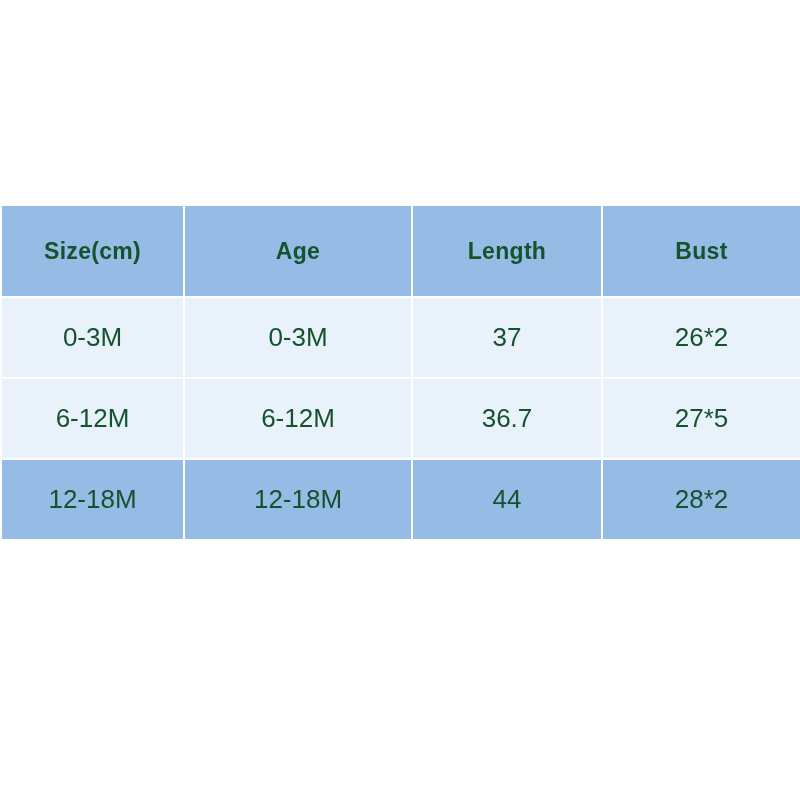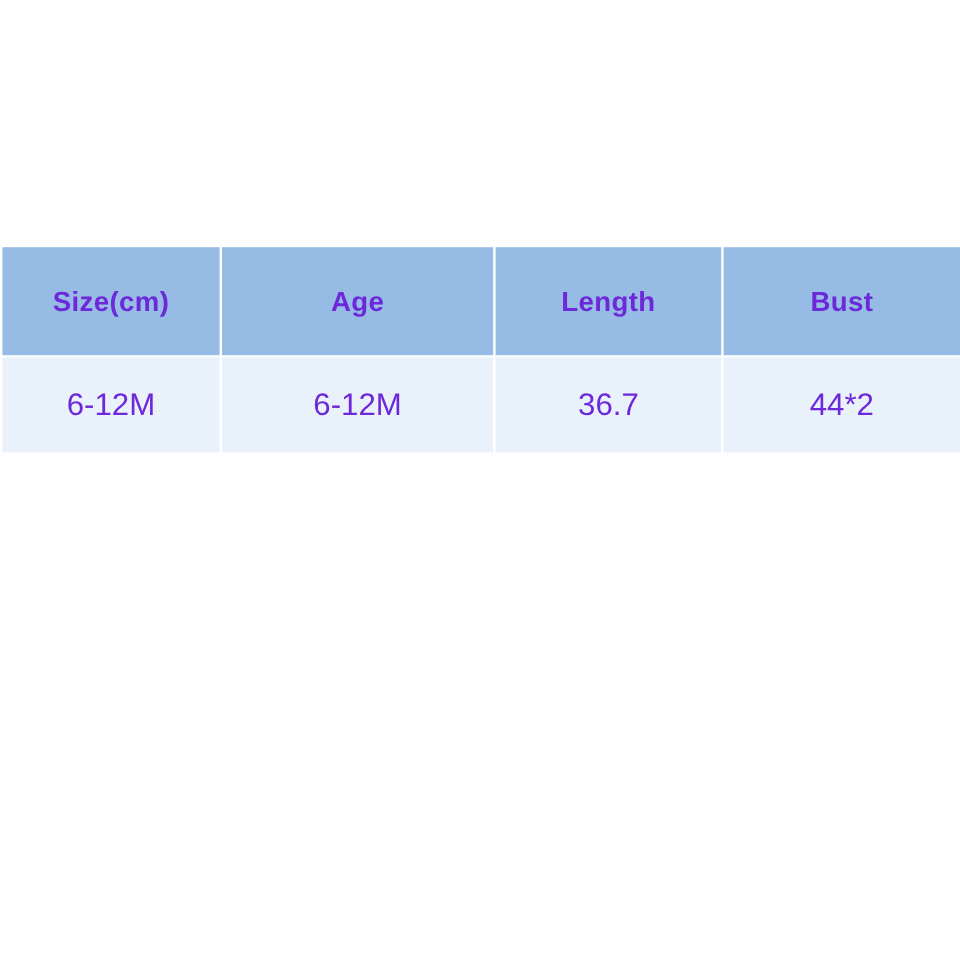--- a/index.html
+++ b/index.html
@@ -28,21 +28,21 @@
   table.size-chart {
     border-collapse: collapse;
     width: 800px;
     table-layout: fixed;
   }
   table.size-chart td,
   table.size-chart th {
     border: 2px solid #ffffff;
     text-align: center;
     vertical-align: middle;
-    color: #6d28d9;
+    color: #14532d;
     padding: 0;
   }
   table.size-chart thead th {
     height: 90px;
     background: #96bce6;
     font-size: 23px;
     font-weight: bold;
     letter-spacing: 0.3px;
   }
   table.size-chart tbody td {
@@ -77,21 +77,33 @@
       <thead>
         <tr>
           <th>Size(cm)</th>
           <th>Age</th>
           <th>Length</th>
           <th>Bust</th>
         </tr>
       </thead>
       <tbody>
         <tr class="row-light">
+          <td>0-3M</td>
+          <td>0-3M</td>
+          <td>37</td>
+          <td>26*2</td>
+        </tr>
+        <tr class="row-light">
           <td>6-12M</td>
           <td>6-12M</td>
           <td>36.7</td>
-          <td>44*2</td>
+          <td>27*5</td>
+        </tr>
+        <tr class="row-dark">
+          <td>12-18M</td>
+          <td>12-18M</td>
+          <td>44</td>
+          <td>28*2</td>
         </tr>
       </tbody>
     </table>
   </div>
 </div>
 
 </body></html>

